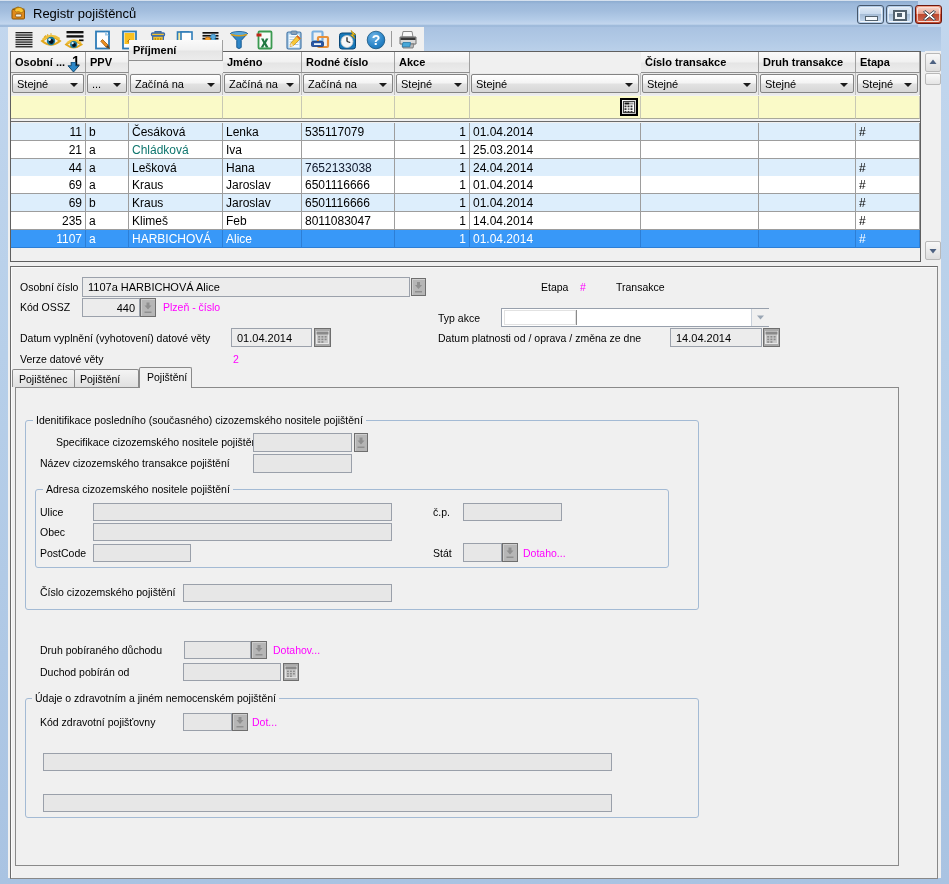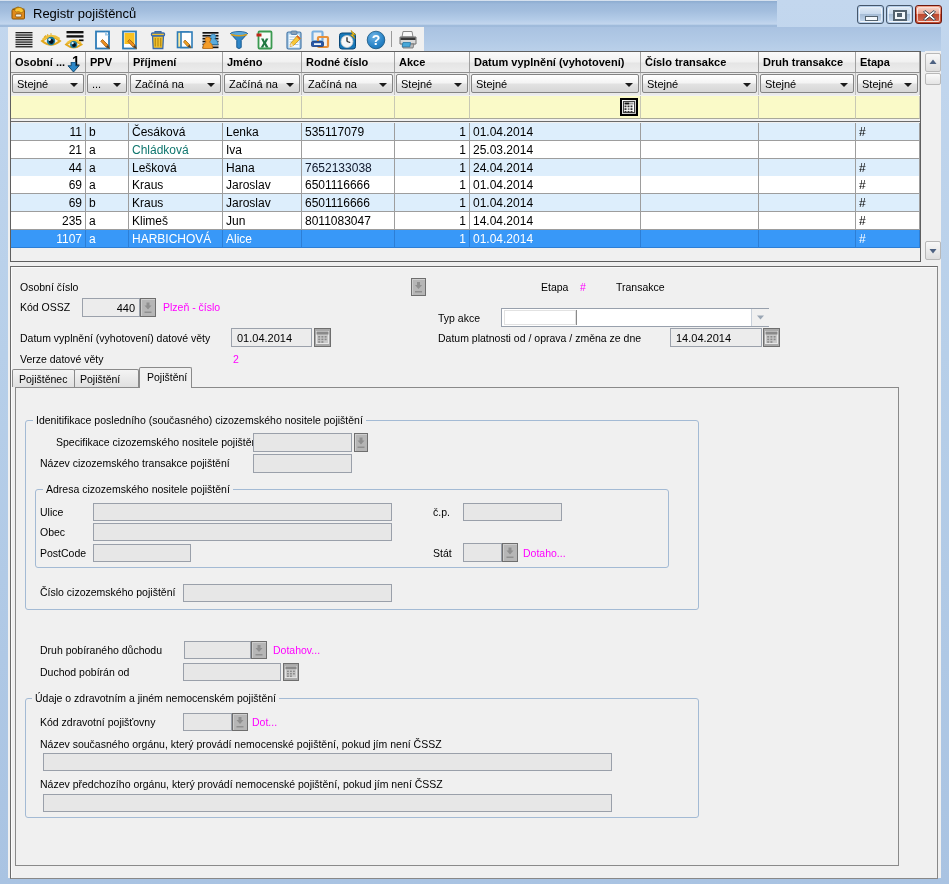--- a/index.html
+++ b/index.html
@@ -1,21 +1,21 @@
 <!DOCTYPE html>
 <html><head>
 <meta charset="utf-8">
 <style>
 * { margin:0; padding:0; box-sizing:border-box; }
 html,body { width:949px; height:884px; overflow:hidden; }
 body { font-family:"Liberation Sans", sans-serif; font-size:11px; color:#000; }
 .abs { position:absolute; }
 #win { position:absolute; left:0; top:0; width:949px; height:884px;
   background:linear-gradient(180deg,#c3d7ee 0%,#b7cfe9 40%,#a9c3e2 100%); }
-#titlebar { position:absolute; left:0; top:0; width:777px; height:27px;
+#titlebar { position:absolute; left:0; top:0; width:918px; height:27px;
   background:linear-gradient(180deg,#ffffff 0%,#8eadd1 5%,#9cb8da 15%,#a3bede 40%,#b4cce8 72%,#c3d6ee 89%,#9cb8d9 95%,#a2bcdc 100%); }
 #title-txt { position:absolute; left:33px; top:6px; font-size:13px; color:#000; }
 .capbtn { position:absolute; top:5px; height:19px; border-radius:3px; border:1px solid #46576b; }
 .capbtn .inner { position:absolute; left:1px; top:1px; right:1px; bottom:1px; border-radius:2px;
   border:1px solid rgba(255,255,255,0.65);
   background:linear-gradient(180deg,rgba(255,255,255,0.55) 0%,rgba(255,255,255,0.25) 45%,rgba(0,0,0,0.08) 50%,rgba(255,255,255,0.12) 100%); }
 #btn-min { left:857px; width:27px; background:#b5cde8; }
 #btn-max { left:886px; width:27px; background:#b5cde8; }
 #btn-close { left:915px; width:27px; border-color:#6e180f; background:linear-gradient(180deg,#f0a088 0%,#e07c60 45%,#cf5034 50%,#c44d31 100%); }
 #min-glyph { position:absolute; left:7px; top:10px; width:13px; height:5px; background:#f4f8fc; border:1px solid #53626f; }
@@ -182,25 +182,24 @@
         <path d="M3 8 L19 8 L19 15 L3 15 Z" fill="#d8d8d8" stroke="#707070" stroke-width="1"></path>
         <path d="M3.5 8.5 L18.5 8.5 L18.5 11 L3.5 11 Z" fill="#383838"></path>
         <path d="M5 15 L17 15 L16 19 L6 19 Z" fill="#b8b8b8" stroke="#707070" stroke-width="0.8"></path>
         <path d="M6 13.5 L13.5 13.5 L12.8 17.8 L5.2 17.8 Z" fill="#48a8d8" stroke="#2878a8" stroke-width="0.8"></path>
       </svg></div>
 <div class="abs" style="left:10px;top:51px;width:911px;height:211px;background:#f0f0f0;border:1px solid #5f5f5f"></div>
 <div class="hcell" style="left:11px;top:52px;width:75px">Osobní ...<span style="position:absolute;left:61px;top:1px;font-size:14px;font-weight:bold">1</span><svg style="position:absolute;left:56px;top:10px" width="13" height="11" viewBox="0 0 13 11">
         <path d="M4.2 0 L4.2 3.8 L1 3.8 L6.5 10 L12 3.8 L8.8 3.8 L8.8 0 Z" fill="#2b87c8" stroke="#14486e" stroke-width="1"></path>
       </svg></div>
 <div class="hcell" style="left:86px;top:52px;width:43px">PPV</div>
-<div class="hcell" style="left:129px;top:52px;width:94px">Příjmení</div>
+<div class="hcell" style="left:129px;top:40px;width:94px">Příjmení</div>
 <div class="hcell" style="left:223px;top:52px;width:79px">Jméno</div>
 <div class="hcell" style="left:302px;top:52px;width:93px">Rodné číslo</div>
 <div class="hcell" style="left:395px;top:52px;width:75px">Akce</div>
-<div class="hcell" style="left:470px;top:52px;width:171px">Datum vyplnění (vyhotovení)</div>
 <div class="hcell" style="left:641px;top:52px;width:118px">Číslo transakce</div>
 <div class="hcell" style="left:759px;top:52px;width:97px">Druh transakce</div>
 <div class="hcell" style="left:856px;top:52px;width:64px">Etapa</div>
 <div class="fcell" style="left:11px;top:73px;width:75px">
       <div class="combo">Stejné<div class="arr"></div></div>
     </div>
 <div class="fcell" style="left:86px;top:73px;width:43px">
       <div class="combo">...<div class="arr"></div></div>
     </div>
 <div class="fcell" style="left:129px;top:73px;width:94px">
@@ -303,21 +302,21 @@
 <div class="gcell" style="left:223px;top:194.2px;width:79px;background:#ddeefc;color:#000;border-right-color:#9d9d9d;border-bottom-color:#9d9d9d">Jaroslav</div>
 <div class="gcell" style="left:302px;top:194.2px;width:93px;background:#ddeefc;color:#000;border-right-color:#9d9d9d;border-bottom-color:#9d9d9d">6501116666</div>
 <div class="gcell num" style="left:395px;top:194.2px;width:75px;background:#ddeefc;color:#000;border-right-color:#9d9d9d;border-bottom-color:#9d9d9d">1</div>
 <div class="gcell" style="left:470px;top:194.2px;width:171px;background:#ddeefc;color:#000;border-right-color:#9d9d9d;border-bottom-color:#9d9d9d">01.04.2014</div>
 <div class="gcell" style="left:641px;top:194.2px;width:118px;background:#ddeefc;color:#000;border-right-color:#9d9d9d;border-bottom-color:#9d9d9d"></div>
 <div class="gcell" style="left:759px;top:194.2px;width:97px;background:#ddeefc;color:#000;border-right-color:#9d9d9d;border-bottom-color:#9d9d9d"></div>
 <div class="gcell" style="left:856px;top:194.2px;width:64px;background:#ddeefc;color:#000;border-right-color:#9d9d9d;border-bottom-color:#9d9d9d">#</div>
 <div class="gcell num" style="left:11px;top:212.0px;width:75px;background:#ffffff;color:#000;border-right-color:#9d9d9d;border-bottom-color:#9d9d9d">235</div>
 <div class="gcell" style="left:86px;top:212.0px;width:43px;background:#ffffff;color:#000;border-right-color:#9d9d9d;border-bottom-color:#9d9d9d">a</div>
 <div class="gcell" style="left:129px;top:212.0px;width:94px;background:#ffffff;color:#000;border-right-color:#9d9d9d;border-bottom-color:#9d9d9d">Klimeš</div>
-<div class="gcell" style="left:223px;top:212.0px;width:79px;background:#ffffff;color:#000;border-right-color:#9d9d9d;border-bottom-color:#9d9d9d">Jun</div>
+<div class="gcell" style="left:223px;top:212.0px;width:79px;background:#ffffff;color:#000;border-right-color:#9d9d9d;border-bottom-color:#9d9d9d">Feb</div>
 <div class="gcell" style="left:302px;top:212.0px;width:93px;background:#ffffff;color:#000;border-right-color:#9d9d9d;border-bottom-color:#9d9d9d">8011083047</div>
 <div class="gcell num" style="left:395px;top:212.0px;width:75px;background:#ffffff;color:#000;border-right-color:#9d9d9d;border-bottom-color:#9d9d9d">1</div>
 <div class="gcell" style="left:470px;top:212.0px;width:171px;background:#ffffff;color:#000;border-right-color:#9d9d9d;border-bottom-color:#9d9d9d">14.04.2014</div>
 <div class="gcell" style="left:641px;top:212.0px;width:118px;background:#ffffff;color:#000;border-right-color:#9d9d9d;border-bottom-color:#9d9d9d"></div>
 <div class="gcell" style="left:759px;top:212.0px;width:97px;background:#ffffff;color:#000;border-right-color:#9d9d9d;border-bottom-color:#9d9d9d"></div>
 <div class="gcell" style="left:856px;top:212.0px;width:64px;background:#ffffff;color:#000;border-right-color:#9d9d9d;border-bottom-color:#9d9d9d">#</div>
 <div class="gcell num" style="left:11px;top:229.8px;width:75px;background:#3898f8;color:#ffffff;border-right-color:#2c7ed6;border-bottom-color:#2c7ed6">1107</div>
 <div class="gcell" style="left:86px;top:229.8px;width:43px;background:#3898f8;color:#ffffff;border-right-color:#2c7ed6;border-bottom-color:#2c7ed6">a</div>
 <div class="gcell" style="left:129px;top:229.8px;width:94px;background:#3898f8;color:#ffffff;border-right-color:#2c7ed6;border-bottom-color:#2c7ed6">HARBICHOVÁ</div>
 <div class="gcell" style="left:223px;top:229.8px;width:79px;background:#3898f8;color:#ffffff;border-right-color:#2c7ed6;border-bottom-color:#2c7ed6">Alice</div>
@@ -331,20 +330,21 @@
       <div class="abs" style="left:0;top:2px;width:16px;height:19px;background:linear-gradient(180deg,#f8f8f8,#dedede);border:1px solid #b8b8b8;border-radius:2px"><svg width="14" height="17" viewBox="0 0 14 17">
           <path d="M7 5.5 L10.5 10 L3.5 10 Z" fill="#4d6181"></path>
         </svg></div>
       <div class="abs" style="left:0;top:22px;width:16px;height:12px;background:linear-gradient(180deg,#fafafa,#e4e4e4);border:1px solid #b8b8b8;border-radius:2px"></div>
       <div class="abs" style="left:0;top:190px;width:16px;height:19px;background:linear-gradient(180deg,#f8f8f8,#dedede);border:1px solid #b8b8b8;border-radius:2px"><svg width="14" height="17" viewBox="0 0 14 17">
           <path d="M7 11.5 L10.5 7 L3.5 7 Z" fill="#4d6181"></path>
         </svg></div>
     </div>
 <div class="abs" style="left:10px;top:266px;width:928px;height:613px;background:#f0f0f0;border:1px solid #6a6a6a;border-right-color:#888;border-bottom-color:#888;box-shadow:inset 1px 1px 0 #fbfbfb"></div>
 <div class="lbl" style="left:20px;top:281px">Osobní číslo</div>
+<div class="fldd" style="left:82px;top:277px;width:328px;height:20px">1107a HARBICHOVÁ Alice</div>
 <div class="abs" style="left:411px;top:278px;width:15px;height:18px;background:#b6b6b6;border:1px solid #6e6e6e;box-shadow:inset 1px 1px 0 #cecece"><svg width="13" height="16" viewBox="0 0 13 16">
         <path d="M5.0 3.0 L8.0 3.0 L8.0 6.0 L10.0 6.0 L6.5 10.0 L3.0 6.0 L5.0 6.0 Z" fill="#8f8f8f"></path>
         <rect x="3.0" y="12.0" width="7" height="1.5" fill="#8f8f8f"></rect>
       </svg></div>
 <div class="lbl" style="left:20px;top:301px">Kód OSSZ</div>
 <div class="fldd" style="left:82px;top:298px;width:58px;height:19px;text-align:right;padding-right:4px">440</div>
 <div class="abs" style="left:140px;top:298px;width:16px;height:19px;background:#b6b6b6;border:1px solid #6e6e6e;box-shadow:inset 1px 1px 0 #cecece"><svg width="14" height="17" viewBox="0 0 14 17">
         <path d="M5.5 3.5 L8.5 3.5 L8.5 6.5 L10.5 6.5 L7.0 10.5 L3.5 6.5 L5.5 6.5 Z" fill="#8f8f8f"></path>
         <rect x="3.5" y="12.5" width="7" height="1.5" fill="#8f8f8f"></rect>
       </svg></div>
@@ -455,16 +455,14 @@
 <div class="groupbox" style="left:25px;top:698px;width:674px;height:120px">
       <div class="grouplbl" style="left:6px">Údaje o zdravotním a jiném nemocenském pojištění</div>
     </div>
 <div class="lbl" style="left:40px;top:716px">Kód zdravotní pojišťovny</div>
 <div class="fld" style="left:183px;top:713px;width:49px;height:18px"></div>
 <div class="abs" style="left:232px;top:713px;width:16px;height:18px;background:#b6b6b6;border:1px solid #6e6e6e;box-shadow:inset 1px 1px 0 #cecece"><svg width="14" height="16" viewBox="0 0 14 16">
         <path d="M5.5 3.0 L8.5 3.0 L8.5 6.0 L10.5 6.0 L7.0 10.0 L3.5 6.0 L5.5 6.0 Z" fill="#8f8f8f"></path>
         <rect x="3.5" y="12.0" width="7" height="1.5" fill="#8f8f8f"></rect>
       </svg></div>
 <div class="lbl mag" style="left:252px;top:716px">Dot...</div>
-<div class="lbl" style="left:40px;top:737.5px">Název současného orgánu, který provádí nemocenské pojištění, pokud jím není ČSSZ</div>
 <div class="fld" style="left:43px;top:753px;width:569px;height:18px"></div>
-<div class="lbl" style="left:40px;top:778px">Název předchozího orgánu, který provádí nemocenské pojištění, pokud jím není ČSSZ</div>
 <div class="fld" style="left:43px;top:794px;width:569px;height:18px"></div>
 </div>
 </body></html>

